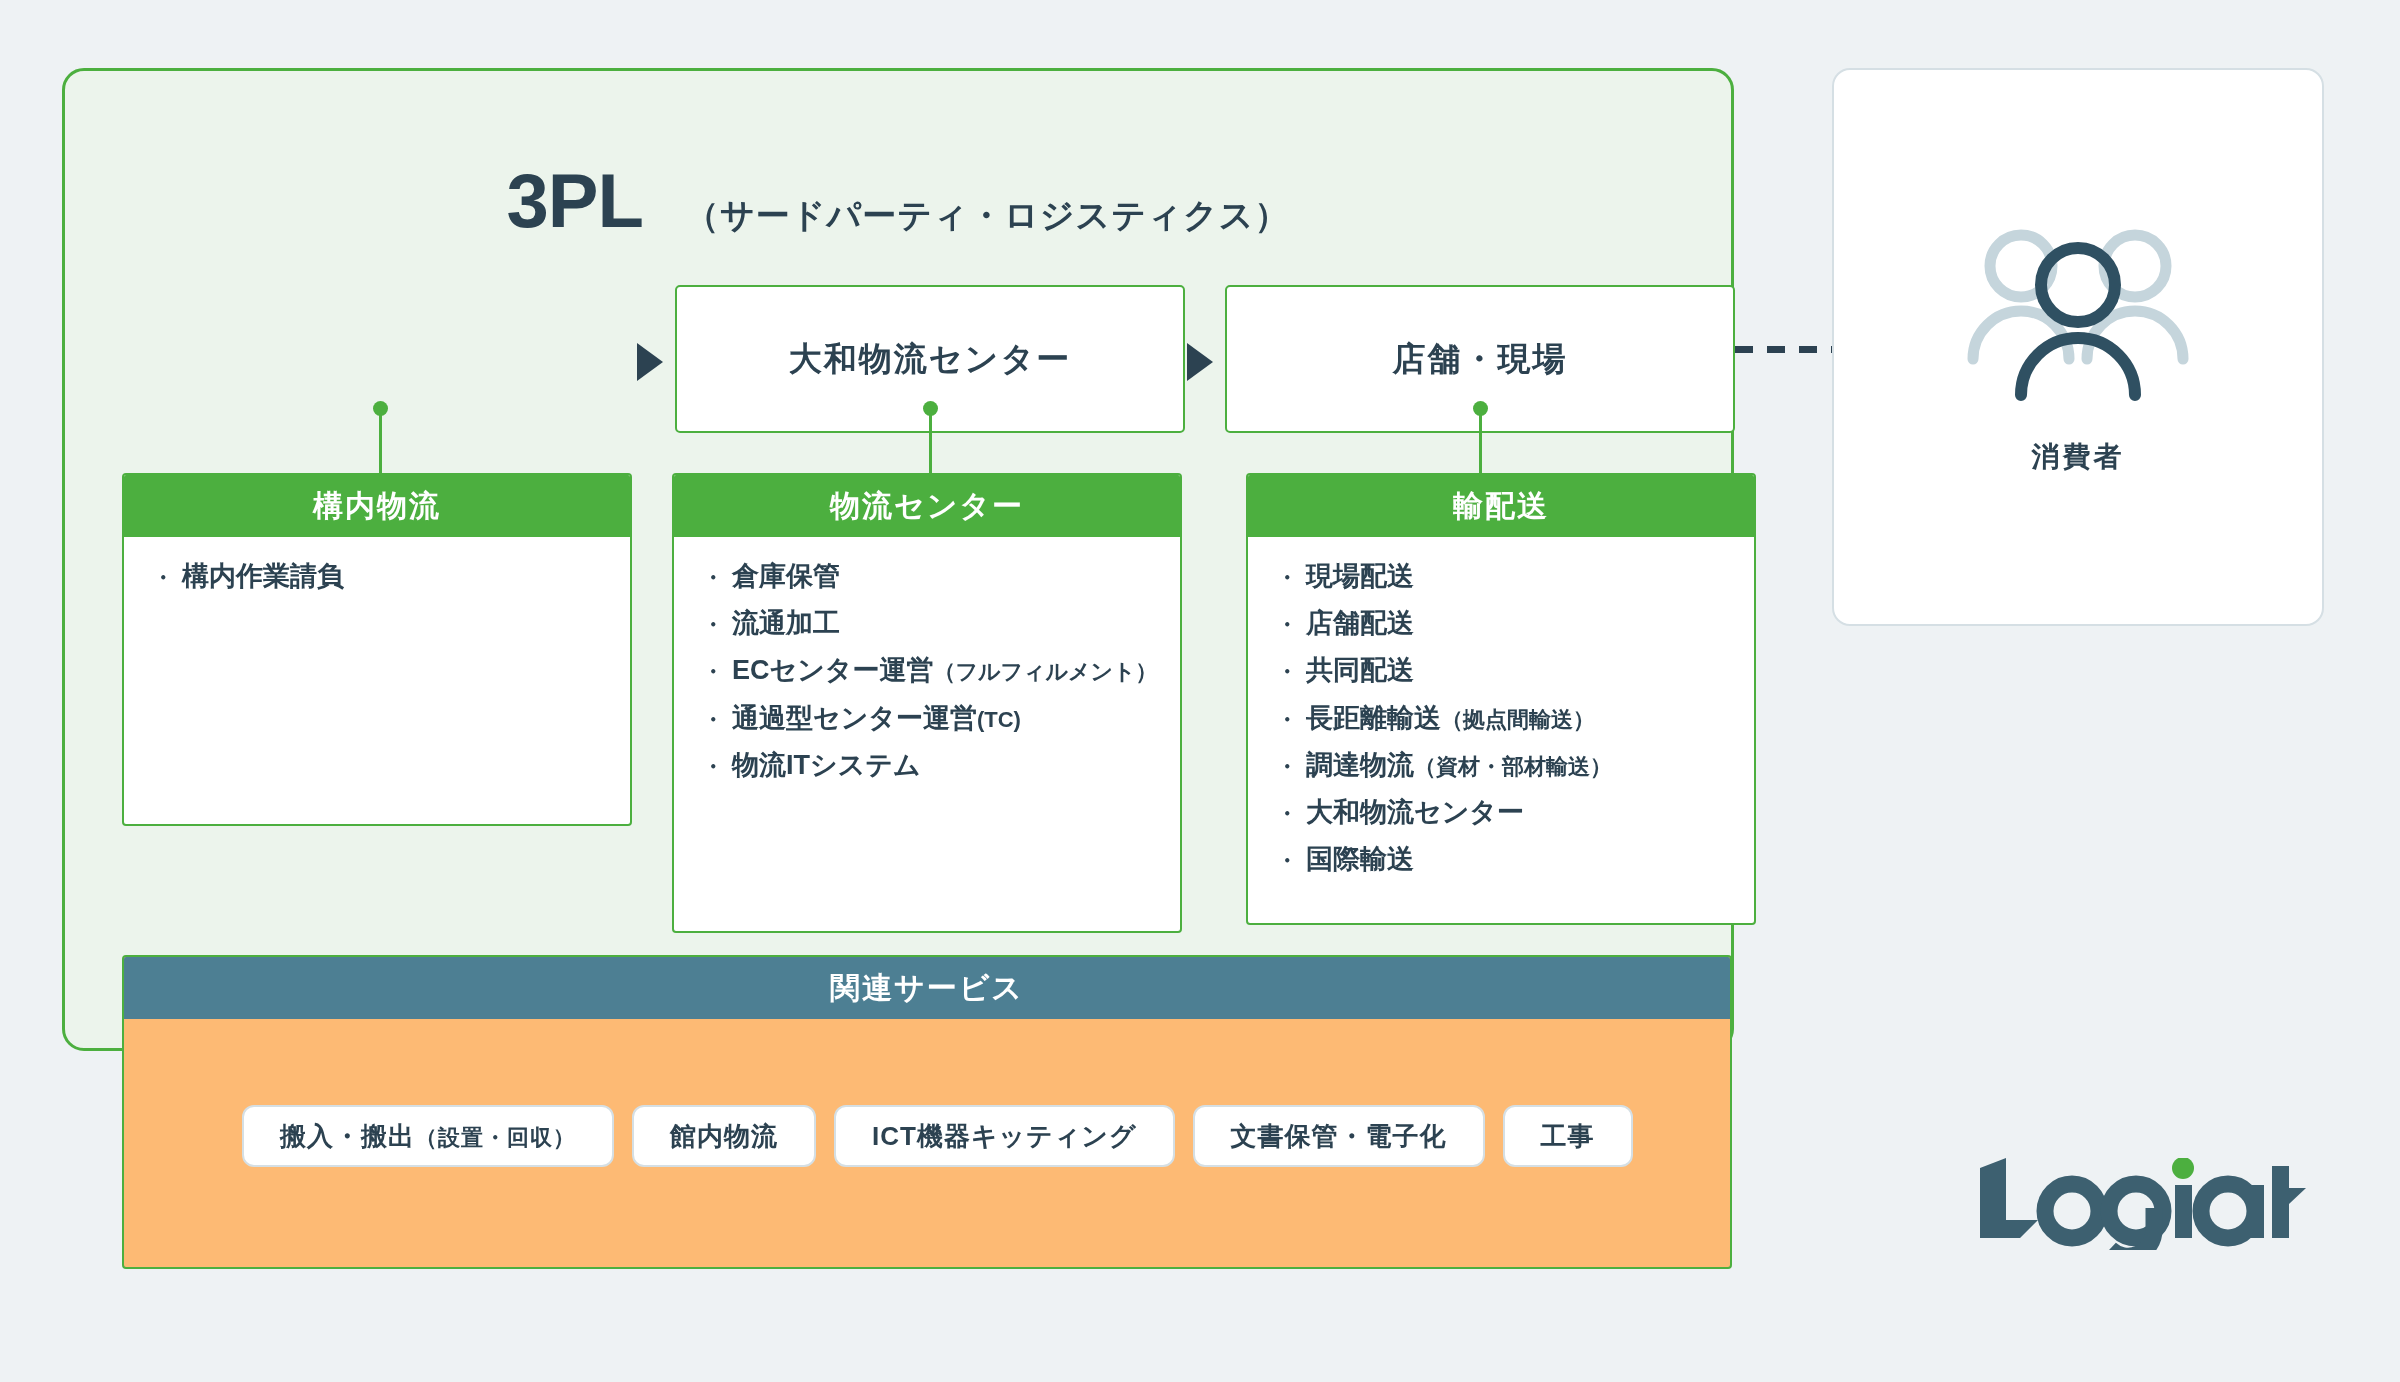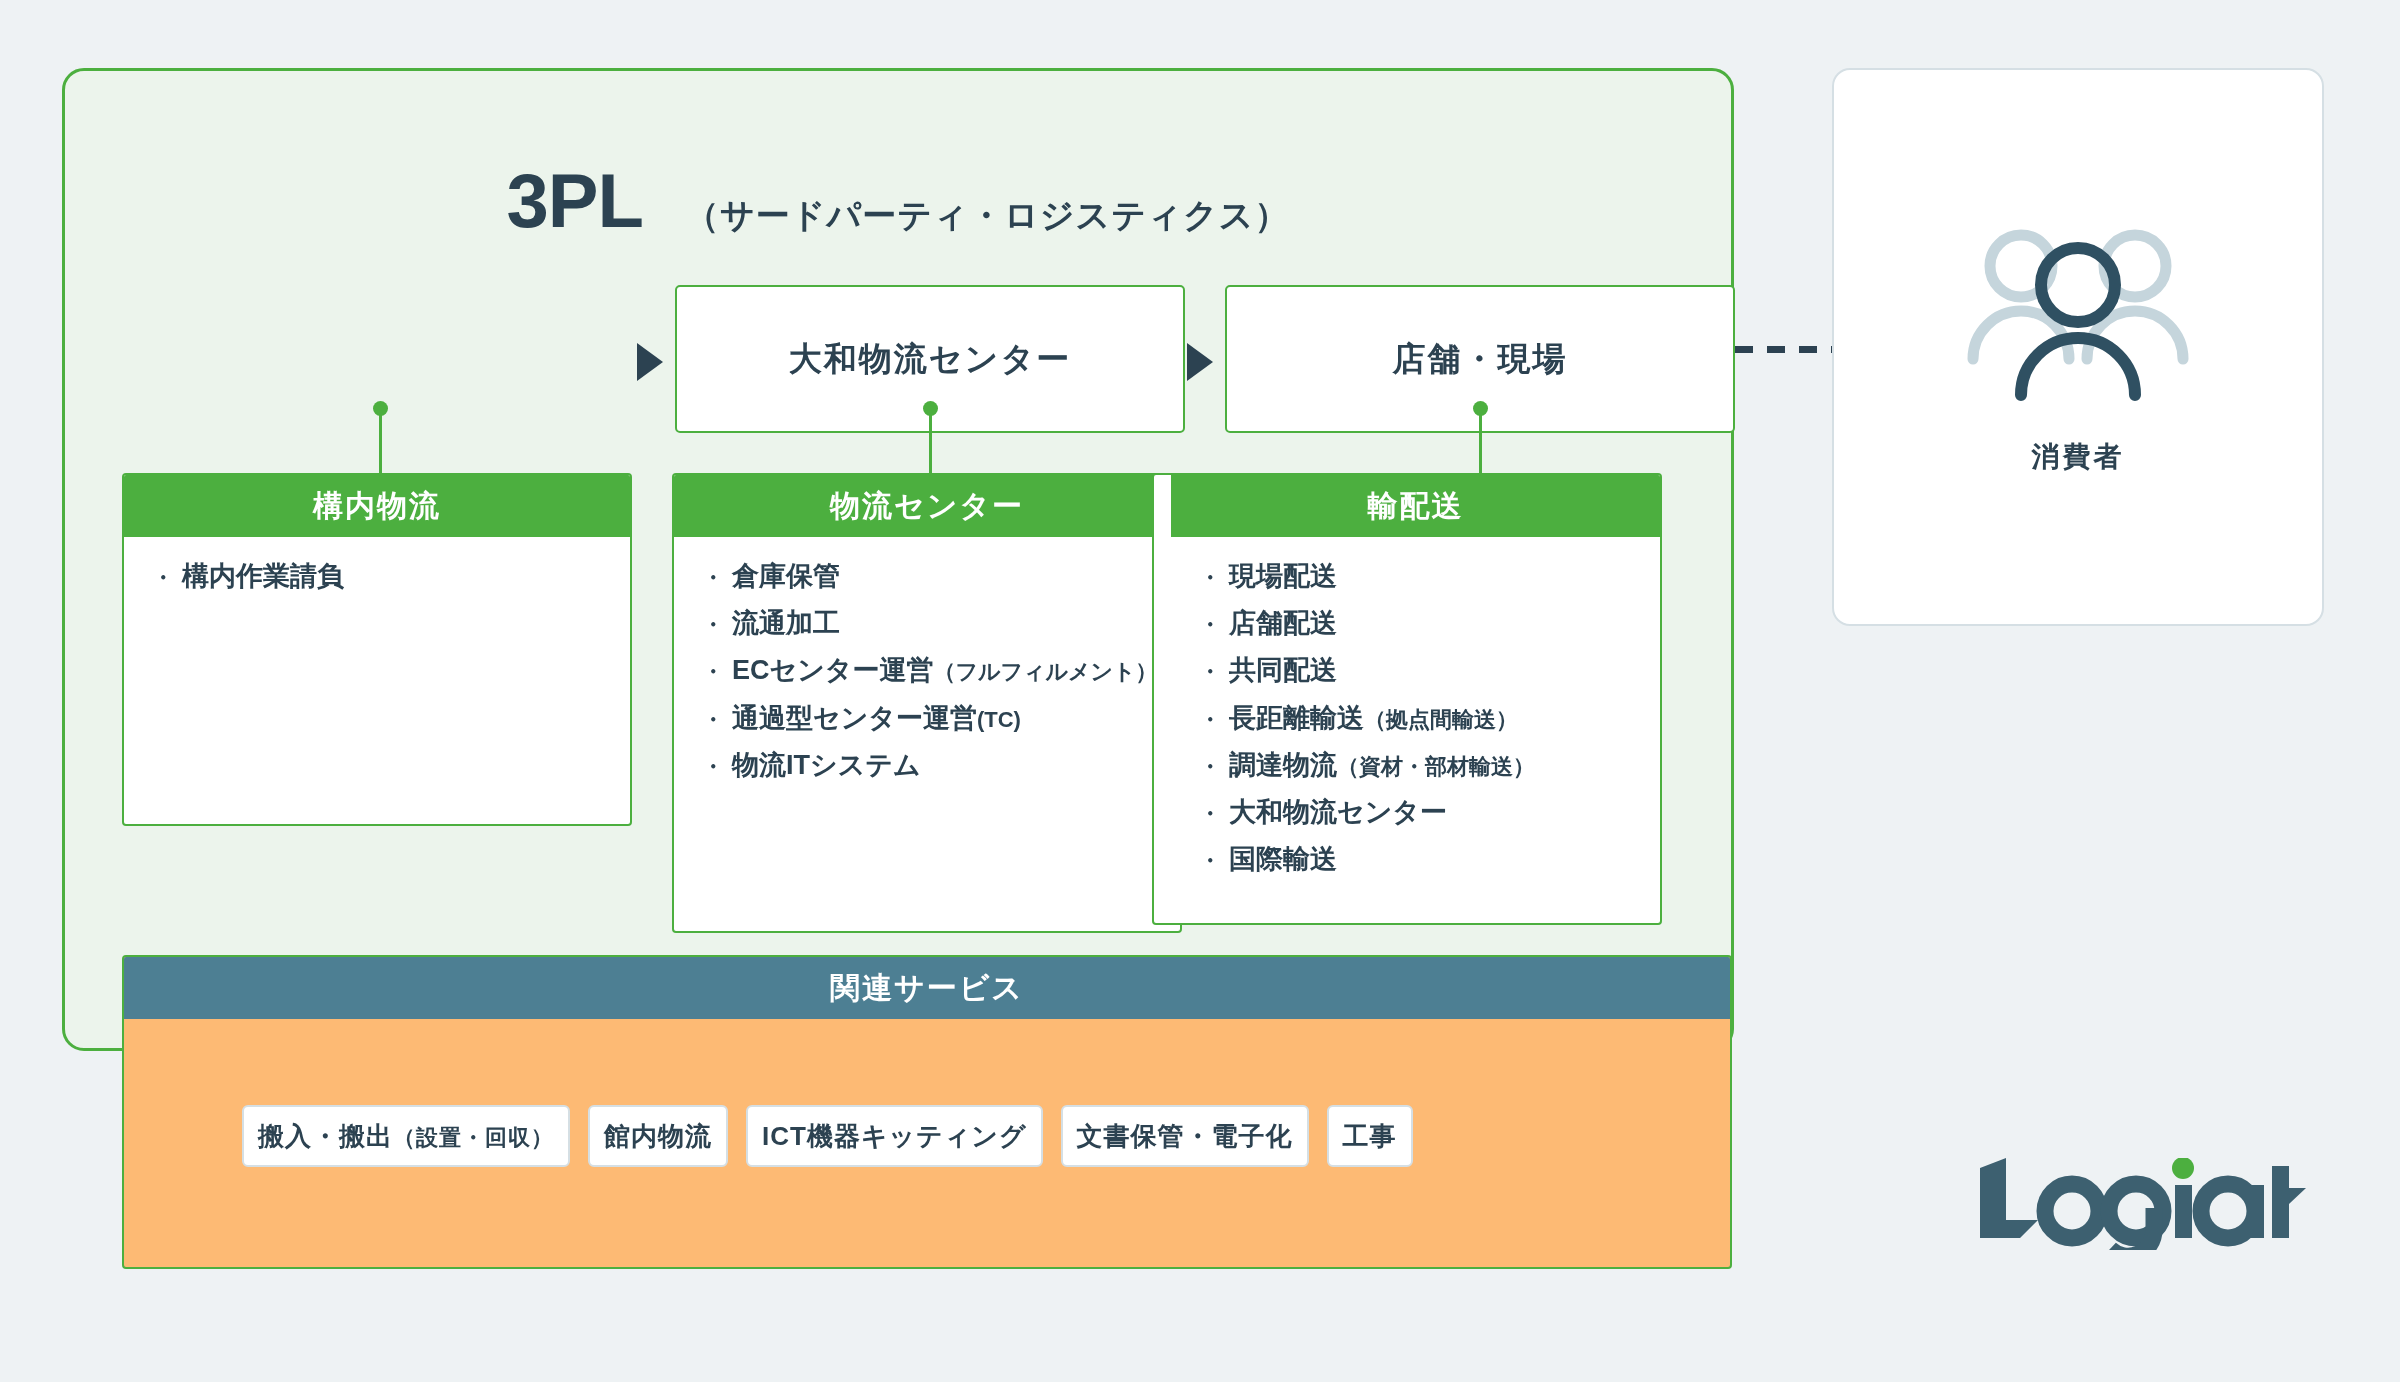--- a/index.html
+++ b/index.html
@@ -56,21 +56,21 @@
   .conn-dot{position:absolute;width:15px;height:15px;border-radius:50%;background:#4caf3f;}
 
   
   .col{
     position:absolute;top:473px;width:510px;
     background:#ffffff;border:2px solid #4caf3f;border-radius:4px;
     box-sizing:border-box;overflow:hidden;
   }
   .col.c1{left:122px;height:353px;}
   .col.c2{left:672px;height:460px;}
-  .col.c3{left:1152px;height:452px;padding-left:17px;}
+  .col.c3{left:1246px;height:452px;}
   .col-head{
     height:62px;background:#4caf3f;display:flex;align-items:center;justify-content:center;
   }
   .col-head span{color:#ffffff;font-size:30px;font-weight:700;letter-spacing:2px;}
   .col-body{padding:24px 0 0 28px;}
   .li{
     display:flex;align-items:baseline;font-size:27px;font-weight:700;color:#2c4251;
     line-height:1.12;margin-bottom:17px;white-space:nowrap;
   }
   .li .bullet{font-size:22px;margin-right:8px;line-height:1;color:#2c4251;}
@@ -79,23 +79,23 @@
   
   .rel{
     position:absolute;left:122px;top:955px;width:1610px;height:314px;
     background:#fdba74;border:2px solid #4caf3f;border-radius:4px;box-sizing:border-box;
     overflow:hidden;
   }
   .rel-head{height:62px;background:#4d7f93;display:flex;align-items:center;justify-content:center;}
   .rel-head span{color:#ffffff;font-size:30px;font-weight:700;letter-spacing:2px;}
   .chips{display:flex;gap:18px;padding:86px 0 0 118px;align-items:flex-start;}
   .chip{
-    border:2px solid #d5dfe4;border-radius:6px;background:#ffffff;
+    border:2px solid #d5dfe4;border-radius:12px;background:#ffffff;
     height:62px;display:flex;align-items:center;justify-content:center;
-    padding:0 14px;box-sizing:border-box;white-space:nowrap;
+    padding:0 36px;box-sizing:border-box;white-space:nowrap;
   }
   .chip span{font-size:26px;font-weight:700;color:#2c4251;letter-spacing:1px;}
   .chip span .sm{font-size:22px;}
 
   
   .consumer{
     position:absolute;left:1832px;top:68px;width:492px;height:558px;
     background:#ffffff;border:2px solid #d5dfe4;border-radius:18px;
     box-sizing:border-box;display:flex;flex-direction:column;
     align-items:center;justify-content:center;gap:30px;

